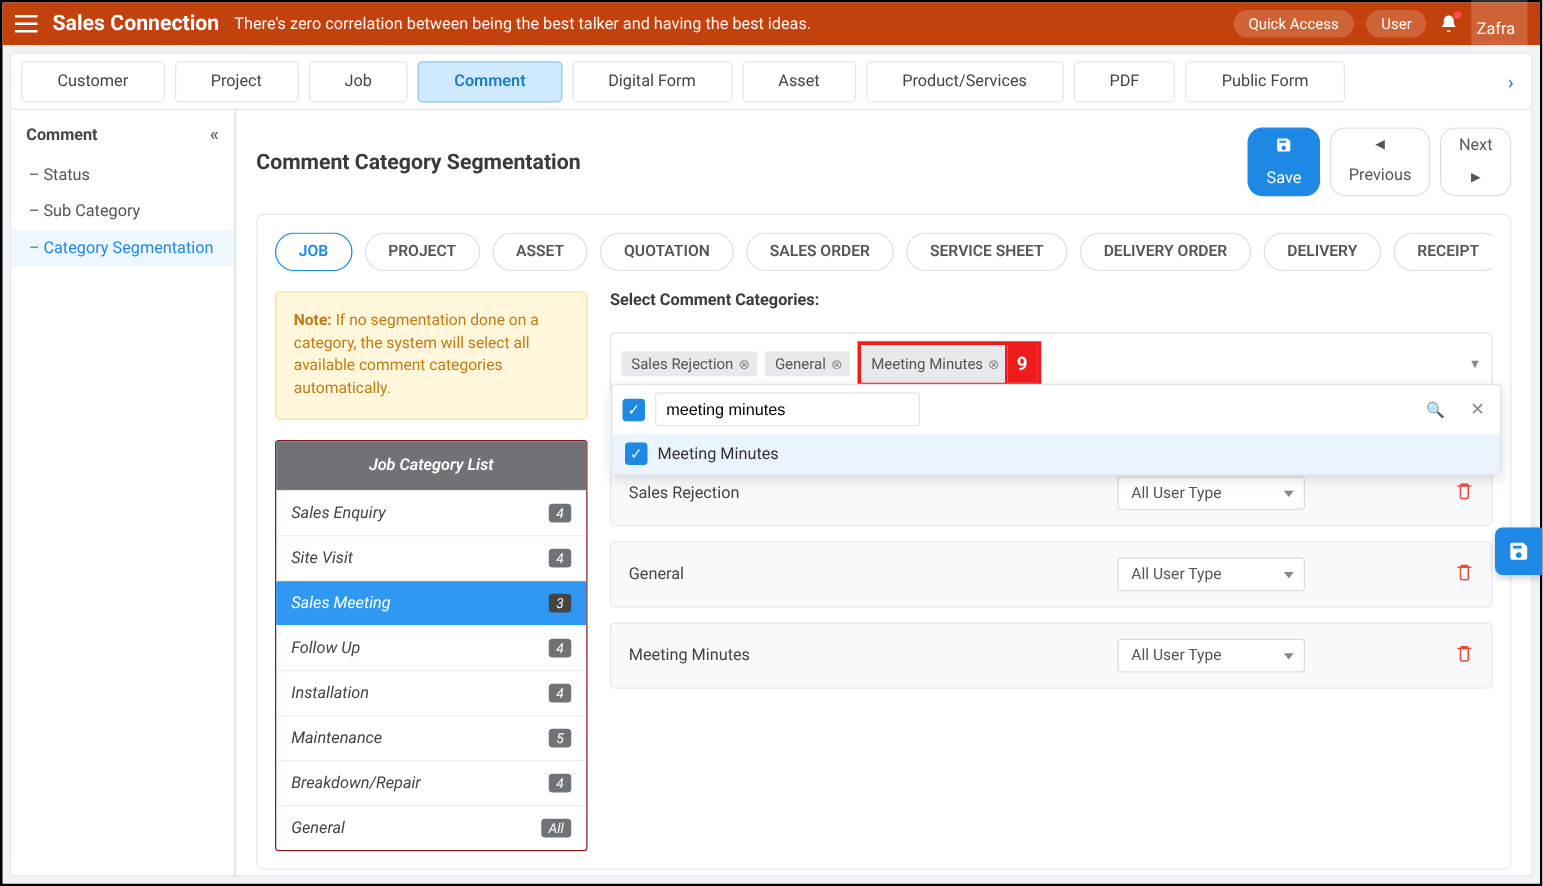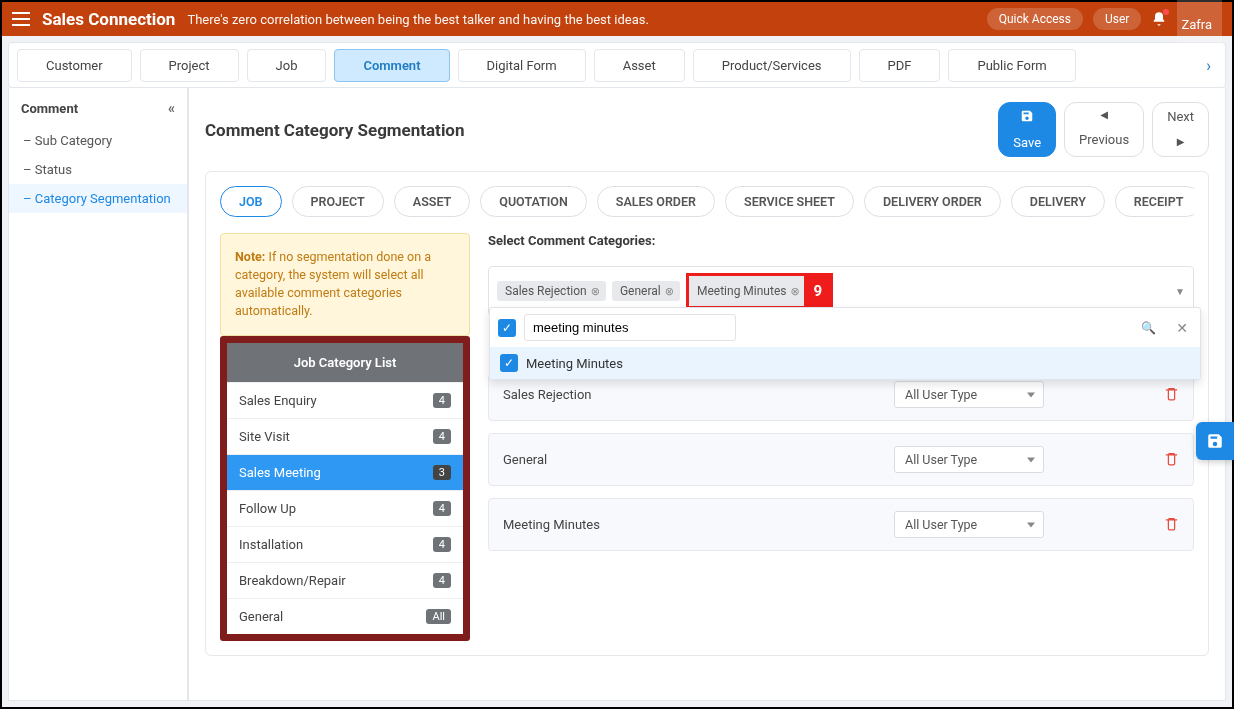--- a/index.html
+++ b/index.html
@@ -46,21 +46,21 @@
   .inner-card { border:1px solid #e6e8ec; border-radius:6px; padding:14px; }
   .pills-row { display:flex; gap:10px; align-items:center; overflow:hidden; }
   .pill { border:1px solid #dcdfe4; border-radius:20px; padding:7px 18px; font-size:12.5px; font-weight:600; color:#555; cursor:pointer; white-space:nowrap;}
   .pill.active { border-color:#1e88e5; color:#1e88e5; }
 
   .columns { display:flex; gap:18px; margin-top:16px; }
   .leftcol { width:250px; }
   .note-box { background:#fff6db; border:1px solid #f2e1a2; border-radius:4px; padding:14px; color:#c07b13; font-size:12.5px; line-height:1.45; }
   .note-box b { color:#c07b13; }
 
-  .cat-list { margin-top:0; border:7px solid #7f1d1d; border-radius:3px; }
+  .cat-list { margin-top:16px; border:1px solid #7f1d1d; border-radius:3px;font-style:italic; }
   .cat-list-head { background:#6f7378; color:#fff; text-align:center; padding:12px 8px; font-size:13px; font-weight:600; }
   .cat-row { display:flex; align-items:center; justify-content:space-between; padding:10px 12px; border-top:1px solid #eceef1; font-size:13px; color:#444; cursor:pointer;}
   .cat-row.selected { background:#2f98f3; color:#fff; }
   .badge { background:#6f7378; color:#fff; border-radius:3px; font-size:11px; padding:1px 6px; min-width:18px; text-align:center;}
   .cat-row.selected .badge { background:#444; }
 
   .rightcol { flex:1; position:relative; }
   .sel-label { font-size:13px; font-weight:700; color:#3a3a3a; margin-bottom:18px; }
   .tag-input { border:1px solid #e0e3e8; border-radius:4px; padding:6px 8px; display:flex; align-items:center; gap:6px; min-height:38px; position:relative;}
   .tag-input .caret-down { margin-left:auto; color:#888; font-size:10px; cursor:pointer;}
@@ -138,22 +138,22 @@
       <div class="tab-scroll">›</div>
     </div>
 
   <div class="body">
     <div class="sidepanel">
       <div class="sidepanel-head">
         <span>Comment</span>
         <span class="collapse-icon">«</span>
       </div>
       <div id="sideitems">
+          <div class="side-item">  – Status</div>
           <div class="side-item">– Sub Category</div>
-          <div class="side-item">  – Status</div>
           <div class="side-item active">  – Category Segmentation</div>
         </div>
     </div>
 
     <div class="content">
       <div class="content-head">
         <div class="page-title">Comment Category Segmentation</div>
         <div class="head-actions">
           <div class="btn primary">
             <svg width="14" height="14" viewBox="0 0 24 24" fill="#fff">
@@ -205,20 +205,24 @@
                     <span>Sales Meeting</span>
                     <span class="badge">3</span>
                   </div>
                   <div class="cat-row">
                     <span>Follow Up</span>
                     <span class="badge">4</span>
                   </div>
                   <div class="cat-row">
                     <span>Installation</span>
                     <span class="badge">4</span>
+                  </div>
+                  <div class="cat-row">
+                    <span>Maintenance</span>
+                    <span class="badge">5</span>
                   </div>
                   <div class="cat-row">
                     <span>Breakdown/Repair</span>
                     <span class="badge">4</span>
                   </div>
                   <div class="cat-row">
                     <span>General</span>
                     <span class="badge">All</span>
                   </div>
                 </div>

